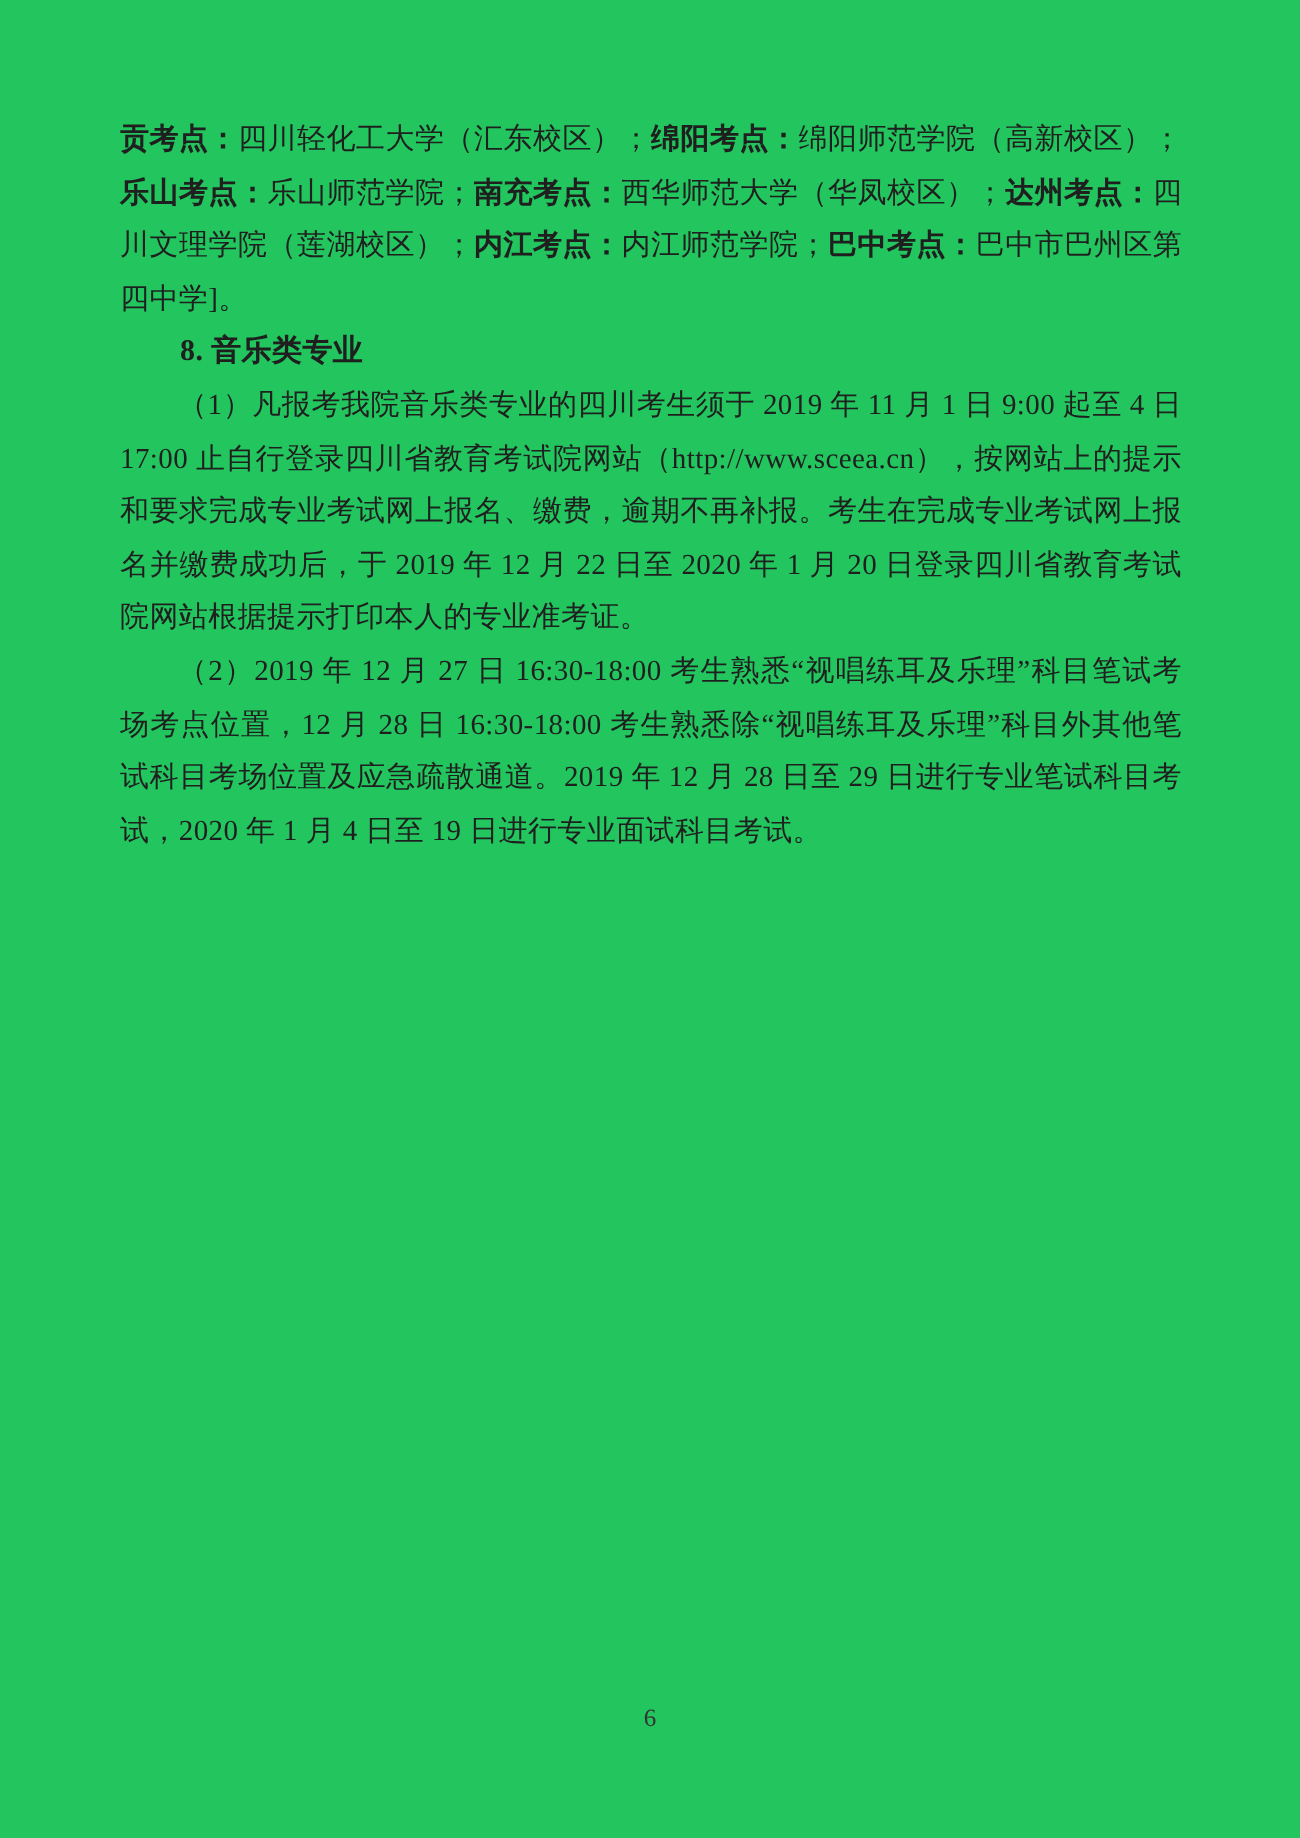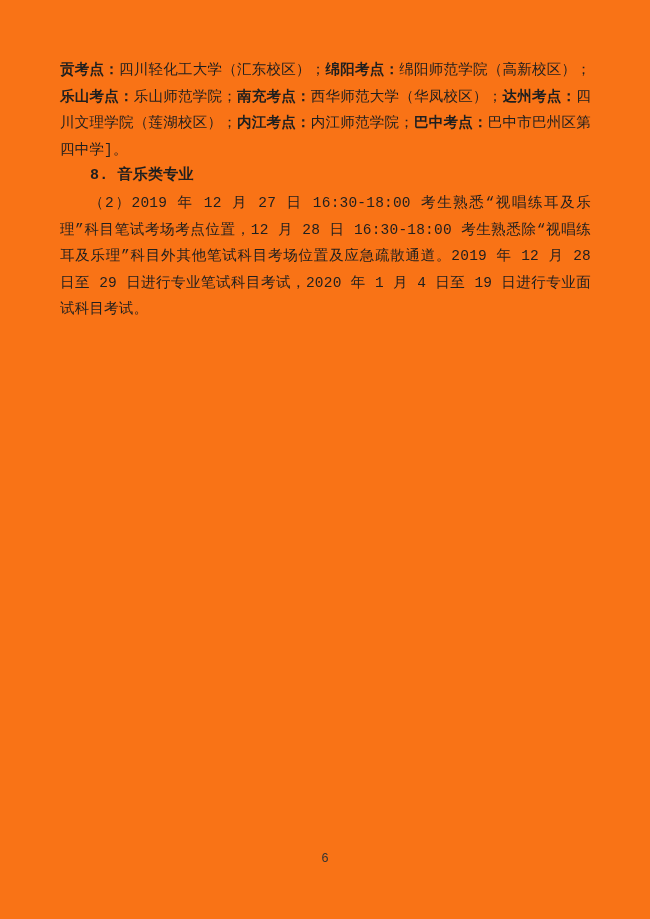--- a/index.html
+++ b/index.html
@@ -4,22 +4,22 @@
 <style>
   html, body {
     margin: 0;
     padding: 0;
     background: #ffffff;
   }
   .page {
     position: relative;
     width: 650px;
     height: 919px;
-    background: #f97316;
-    font-family: Liberation Mono, monospace;
+    background: #22c55e;
+    font-family: Liberation Serif, serif;
     color: #1f1f1f;
     overflow: hidden;
   }
   .content {
     position: absolute;
     left: 60px;
     top: 57px;
     width: 531px;
   }
   .para {
@@ -58,20 +58,21 @@
 
 <div class="page">
   <div class="content">
 
     <p class="para"><span class="b">贡考点：</span><span>四川轻化工大学（汇东校区）；</span><span class="b">绵阳考点：</span><span>绵阳师范学院（高新校区）；</span><span class="b">乐山考点：</span><span>乐山师范学院；</span><span class="b">南充考点：</span><span>西华师范大学（华凤校区）；</span><span class="b">达州考点：</span><span>四川文理学院（莲湖校区）；</span><span class="b">内江考点：</span><span>内江师范学院；</span><span class="b">巴中考点：</span><span>巴中市巴州区第四中学]。</span></p>
 
 
 
     <h3 class="heading">8. 音乐类专业</h3>
 
+    <p class="para indent">（1）凡报考我院音乐类专业的四川考生须于 2019 年 11 月 1 日 9:00 起至 4 日 17:00 止自行登录四川省教育考试院网站（http://www.sceea.cn），按网站上的提示和要求完成专业考试网上报名、缴费，逾期不再补报。考生在完成专业考试网上报名并缴费成功后，于 2019 年 12 月 22 日至 2020 年 1 月 20 日登录四川省教育考试院网站根据提示打印本人的专业准考证。</p>
 
     <p class="para indent">（2）2019 年 12 月 27 日 16:30-18:00 考生熟悉“视唱练耳及乐理”科目笔试考场考点位置，12 月 28 日 16:30-18:00 考生熟悉除“视唱练耳及乐理”科目外其他笔试科目考场位置及应急疏散通道。2019 年 12 月 28 日至 29 日进行专业笔试科目考试，2020 年 1 月 4 日至 19 日进行专业面试科目考试。</p>
 
 
 
   </div>
 
   <div class="page-number">6</div>
 </div>
 

